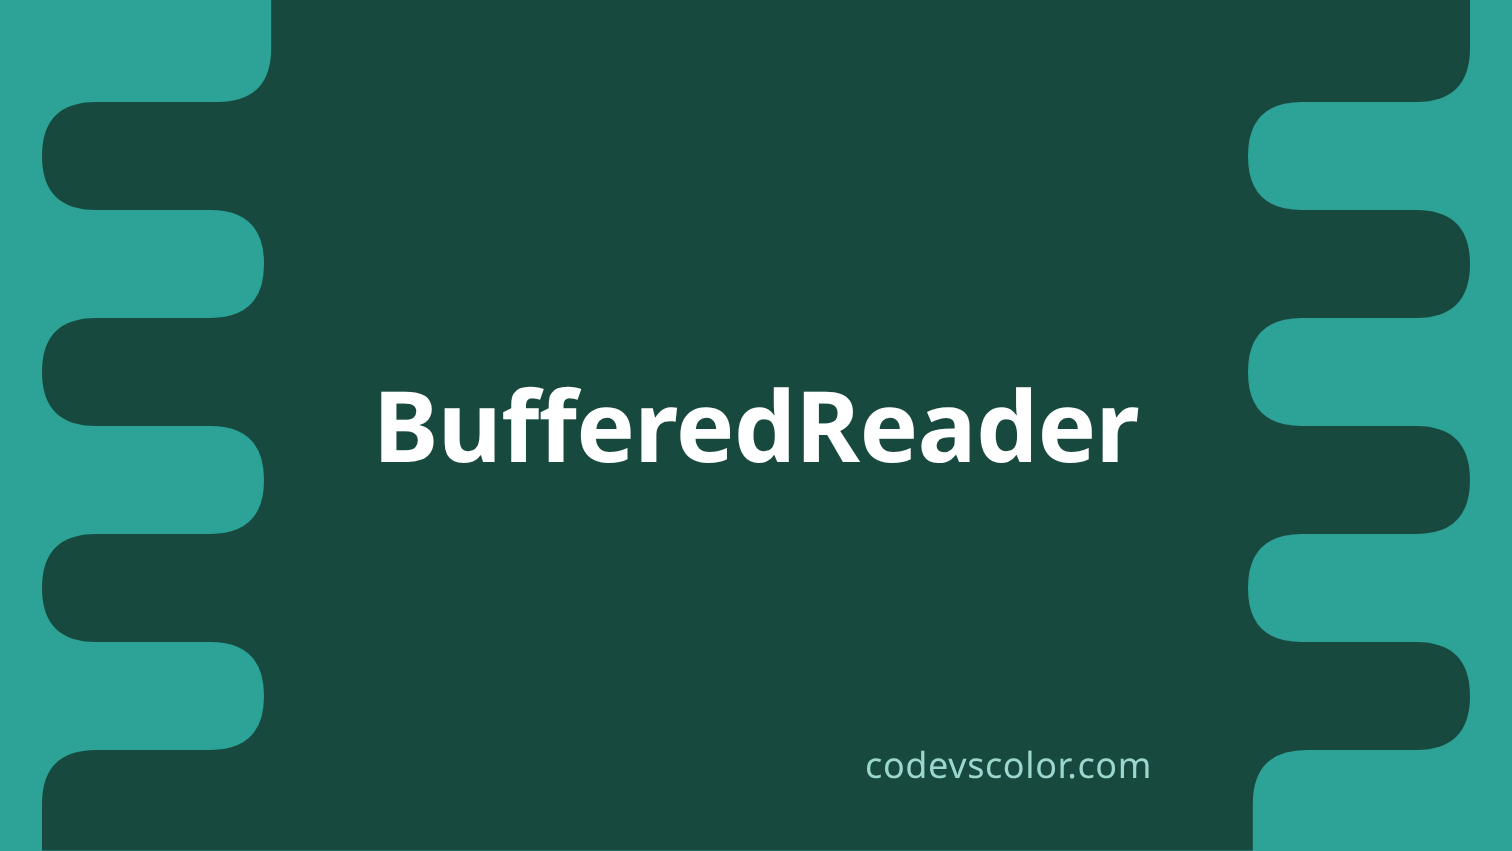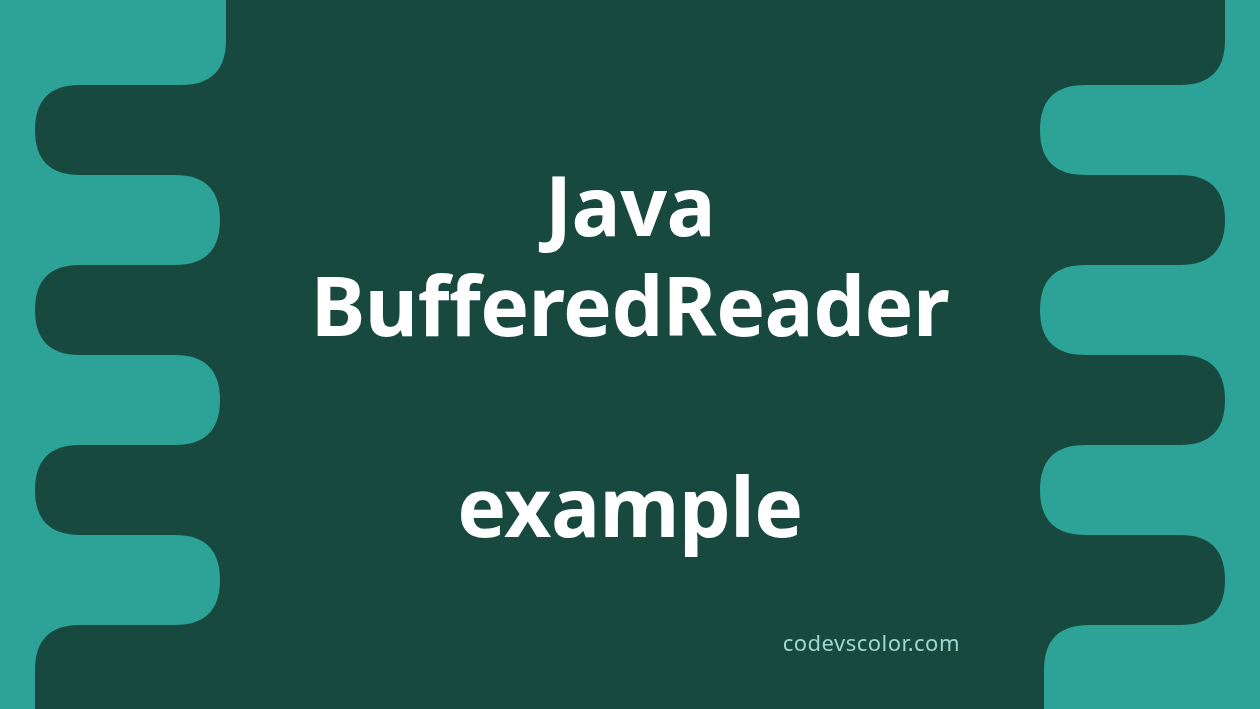--- a/index.html
+++ b/index.html
@@ -30,21 +30,21 @@
     font-size: 82px;
     line-height: 1.22;
     text-align: center;
     letter-spacing: -0.5px;
   }
   .attribution {
     position: absolute;
     right: 300px;
     bottom: 52px;
     color: #9bd6cf;
-    font-size: 22px;
+    font-size: 30px;
     letter-spacing: 0.5px;
     font-weight: 400;
   }
 </style>
 </head>
 <body>
 
 <svg class="blob" viewBox="0 0 1260 709" preserveAspectRatio="none" aria-hidden="true">
   <path fill="#18493f" d="
     M 226 0
@@ -94,19 +94,18 @@
     Q 1040 85 1085 85
     L 1180 85
     Q 1225 85 1225 40
     L 1225 0
     Z
   "></path>
 </svg>
 
 <div class="content">
   <h1 class="title">
-    <span>Java</span><br>
+    <br>
     <span>BufferedReader</span><br>
     <br>
-    <span>example</span>
   </h1>
   <div class="attribution">codevscolor.com</div>
 </div>
 
 </body></html>

